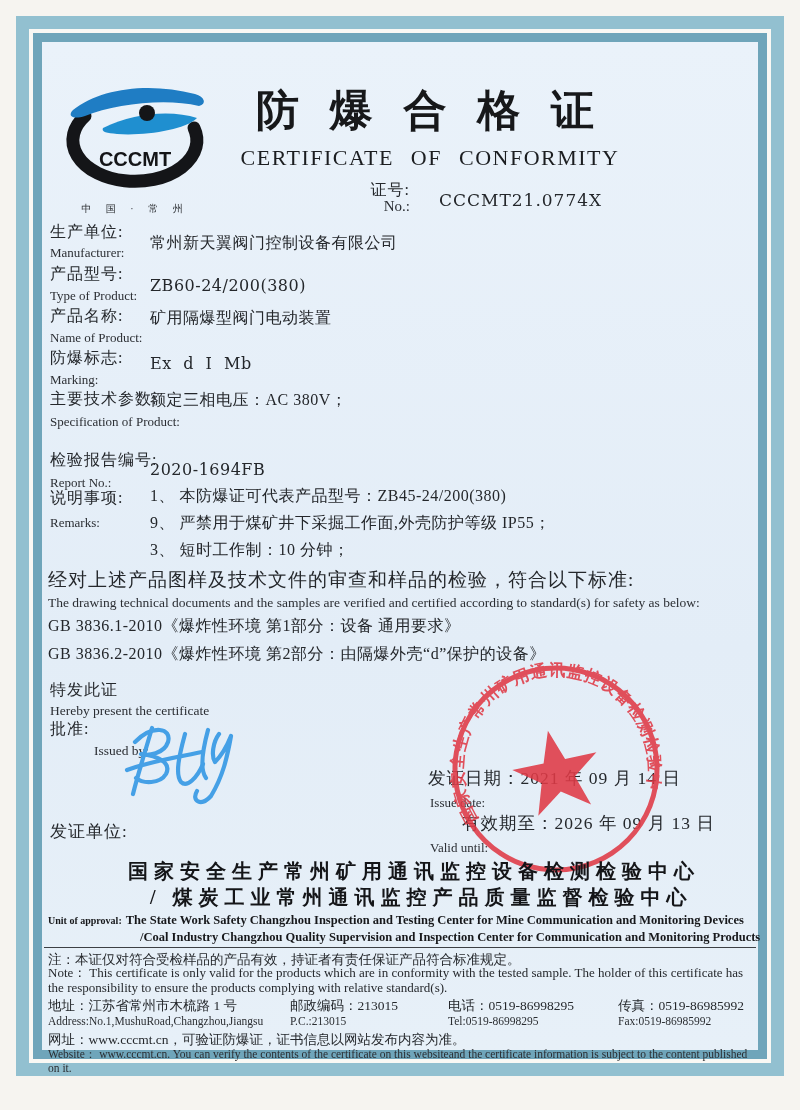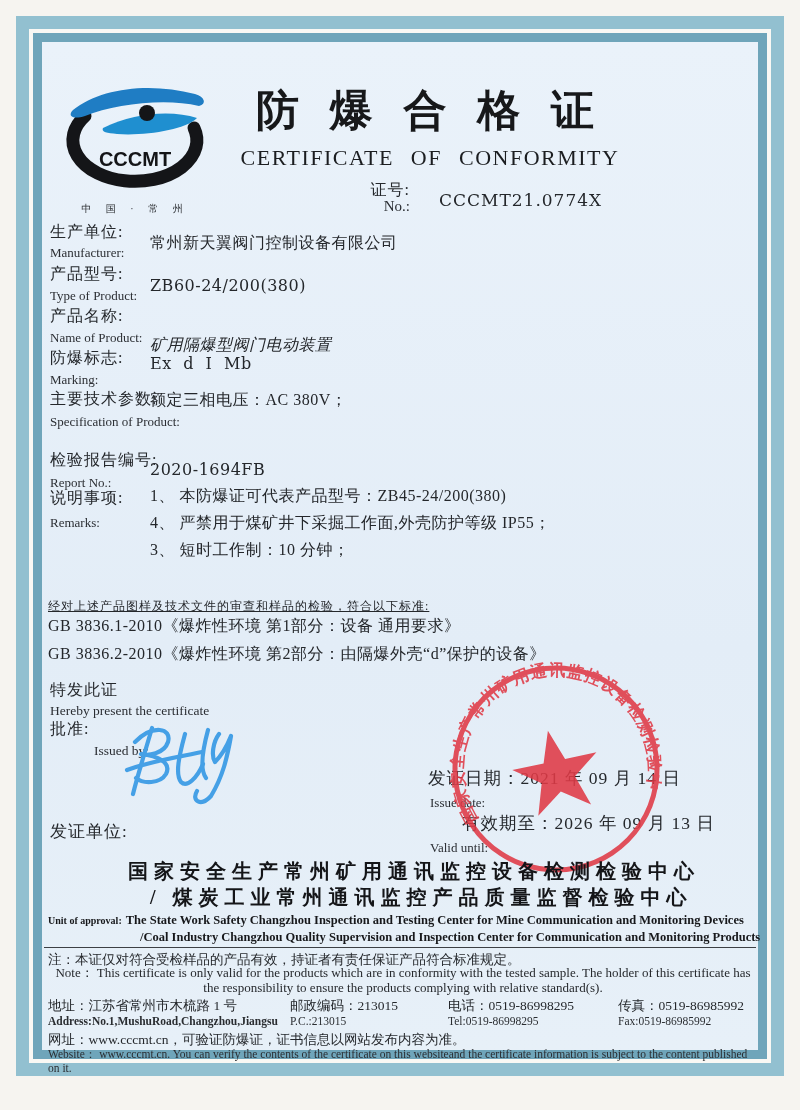--- a/index.html
+++ b/index.html
@@ -62,41 +62,42 @@
   <div class="abs cn-label" style="left:50px; top:222px;">生产单位:</div>
   <div class="abs en-label" style="left:50px; top:245px;">Manufacturer:</div>
   <div class="abs value" style="left:150px; top:233px;">常州新天翼阀门控制设备有限公司</div>
 
   <div class="abs cn-label" style="left:50px; top:264px;">产品型号:</div>
   <div class="abs en-label" style="left:50px; top:288px;">Type of Product:</div>
   <div class="abs value mono-ish" style="left:150px; top:276px;">ZB60-24/200(380)</div>
 
   <div class="abs cn-label" style="left:50px; top:306px;">产品名称:</div>
   <div class="abs en-label" style="left:50px; top:330px;">Name of Product:</div>
-  <div class="abs value" style="left:150px; top:335px;font-style:italic;">矿用隔爆型阀门电动装置</div>
+  <div class="abs value" style="left:150px; top:308px;">矿用隔爆型阀门电动装置</div>
 
   <div class="abs cn-label" style="left:50px; top:348px;">防爆标志:</div>
   <div class="abs en-label" style="left:50px; top:372px;">Marking:</div>
   <div class="abs value mono-ish" style="left:150px; top:354px; word-spacing:6px;">Ex d I Mb</div>
 
   <div class="abs cn-label" style="left:50px; top:389px;">主要技术参数:</div>
   <div class="abs en-label" style="left:50px; top:414px;">Specification of Product:</div>
   <div class="abs value" style="left:150px; top:390px;">额定三相电压：AC 380V；</div>
 
   <div class="abs cn-label" style="left:50px; top:450px;">检验报告编号:</div>
   <div class="abs en-label" style="left:50px; top:475px;">Report No.:</div>
   <div class="abs value mono-ish" style="left:150px; top:460px;">2020-1694FB</div>
 
   <div class="abs cn-label" style="left:50px; top:488px;">说明事项:</div>
   <div class="abs en-label" style="left:50px; top:515px;">Remarks:</div>
   <div class="abs value" style="left:150px; top:486px;">1、 本防爆证可代表产品型号：ZB45-24/200(380)</div>
-  <div class="abs value" style="left:150px; top:513px;">4、 严禁用于煤矿井下采掘工作面,外壳防护等级 IP55；</div>
+  <div class="abs value" style="left:150px; top:513px;">9、 严禁用于煤矿井下采掘工作面,外壳防护等级 IP55；</div>
   <div class="abs value" style="left:150px; top:540px;">3、 短时工作制：10 分钟；</div>
 
-  <div class="abs cn-label" style="left:48px; top:598px; font-size:12px;text-decoration:underline;">经对上述产品图样及技术文件的审查和样品的检验，符合以下标准:</div>
+  <div class="abs cn-label" style="left:48px; top:567px; font-size:19px;">经对上述产品图样及技术文件的审查和样品的检验，符合以下标准:</div>
+  <div class="abs en-label" style="left:48px; top:595px; font-size:13.5px;">The drawing technical documents and the samples are verified and certified according to standard(s) for safety as below:</div>
   <div class="abs value" style="left:48px; top:616px;">GB 3836.1-2010《爆炸性环境 第1部分：设备 通用要求》</div>
   <div class="abs value" style="left:48px; top:644px;">GB 3836.2-2010《爆炸性环境 第2部分：由隔爆外壳“d”保护的设备》</div>
 
   <div class="abs cn-label" style="left:50px; top:680px;">特发此证</div>
   <div class="abs en-label" style="left:50px; top:703px; font-size:13.5px;">Hereby present the certificate</div>
   <div class="abs cn-label" style="left:50px; top:719px;">批准:</div>
   <div class="abs en-label" style="left:50px; top:743px; font-size:13.5px;margin-left:44px;">Issued by:</div>
 
   <svg class="abs" style="left:122px; top:712px;" width="135" height="100" viewBox="0 0 135 100">
     <g fill="none" stroke="#45a0e6" stroke-width="4.2" stroke-linecap="round" stroke-linejoin="round">
@@ -132,27 +133,27 @@
   <div class="abs bold-cn-big" style="left:150px; top:884px;">/ 煤炭工业常州通讯监控产品质量监督检验中心</div>
   <div class="abs" style="left:48px; top:910px; width:710px;">
     <span class="bold-en" style="font-size:10px;">Unit of approval:</span>
     <span class="bold-en">The State Work Safety Changzhou Inspection and Testing Center for Mine Communication and Monitoring Devices</span>
   </div>
   <div class="abs bold-en" style="left:140px; top:930px;">/Coal Industry Changzhou Quality Supervision and Inspection Center for Communication and Monitoring Products</div>
 
   <div class="abs divider" style="left:44px; top:947px; width:712px;"></div>
 
   <div class="abs note-cn" style="left:48px; top:951px;">注：本证仅对符合受检样品的产品有效，持证者有责任保证产品符合标准规定。</div>
-  <div class="abs note-en" style="left:48px; top:966px; width:710px;text-align:center;">Note： This certificate is only valid for the products which are in conformity with the tested sample. The holder of this certificate has the responsibility to ensure the products complying with relative standard(s).</div>
+  <div class="abs note-en" style="left:48px; top:966px; width:710px;">Note： This certificate is only valid for the products which are in conformity with the tested sample. The holder of this certificate has the responsibility to ensure the products complying with relative standard(s).</div>
 
   <div class="abs contact-cn" style="left:48px; top:997px;">地址：江苏省常州市木梳路 1 号</div>
   <div class="abs contact-cn" style="left:290px; top:997px;">邮政编码：213015</div>
   <div class="abs contact-cn" style="left:448px; top:997px;">电话：0519-86998295</div>
   <div class="abs contact-cn" style="left:618px; top:997px;">传真：0519-86985992</div>
 
-  <div class="abs small-en" style="left:48px; top:1015px;font-weight:bold;">Address:No.1,MushuRoad,Changzhou,Jiangsu</div>
+  <div class="abs small-en" style="left:48px; top:1015px;">Address:No.1,MushuRoad,Changzhou,Jiangsu</div>
   <div class="abs small-en" style="left:290px; top:1015px;">P.C.:213015</div>
   <div class="abs small-en" style="left:448px; top:1015px;">Tel:0519-86998295</div>
   <div class="abs small-en" style="left:618px; top:1015px;">Fax:0519-86985992</div>
 
   <div class="abs contact-cn" style="left:48px; top:1031px;">网址：www.cccmt.cn，可验证防爆证，证书信息以网站发布内容为准。</div>
   <div class="abs small-en" style="left:48px; top:1047px; width:710px;">Website： www.cccmt.cn. You can verify the contents of the certificate on this websiteand the certificate information is subject to the content published on it.</div>
 </div>
 
 </body></html>

